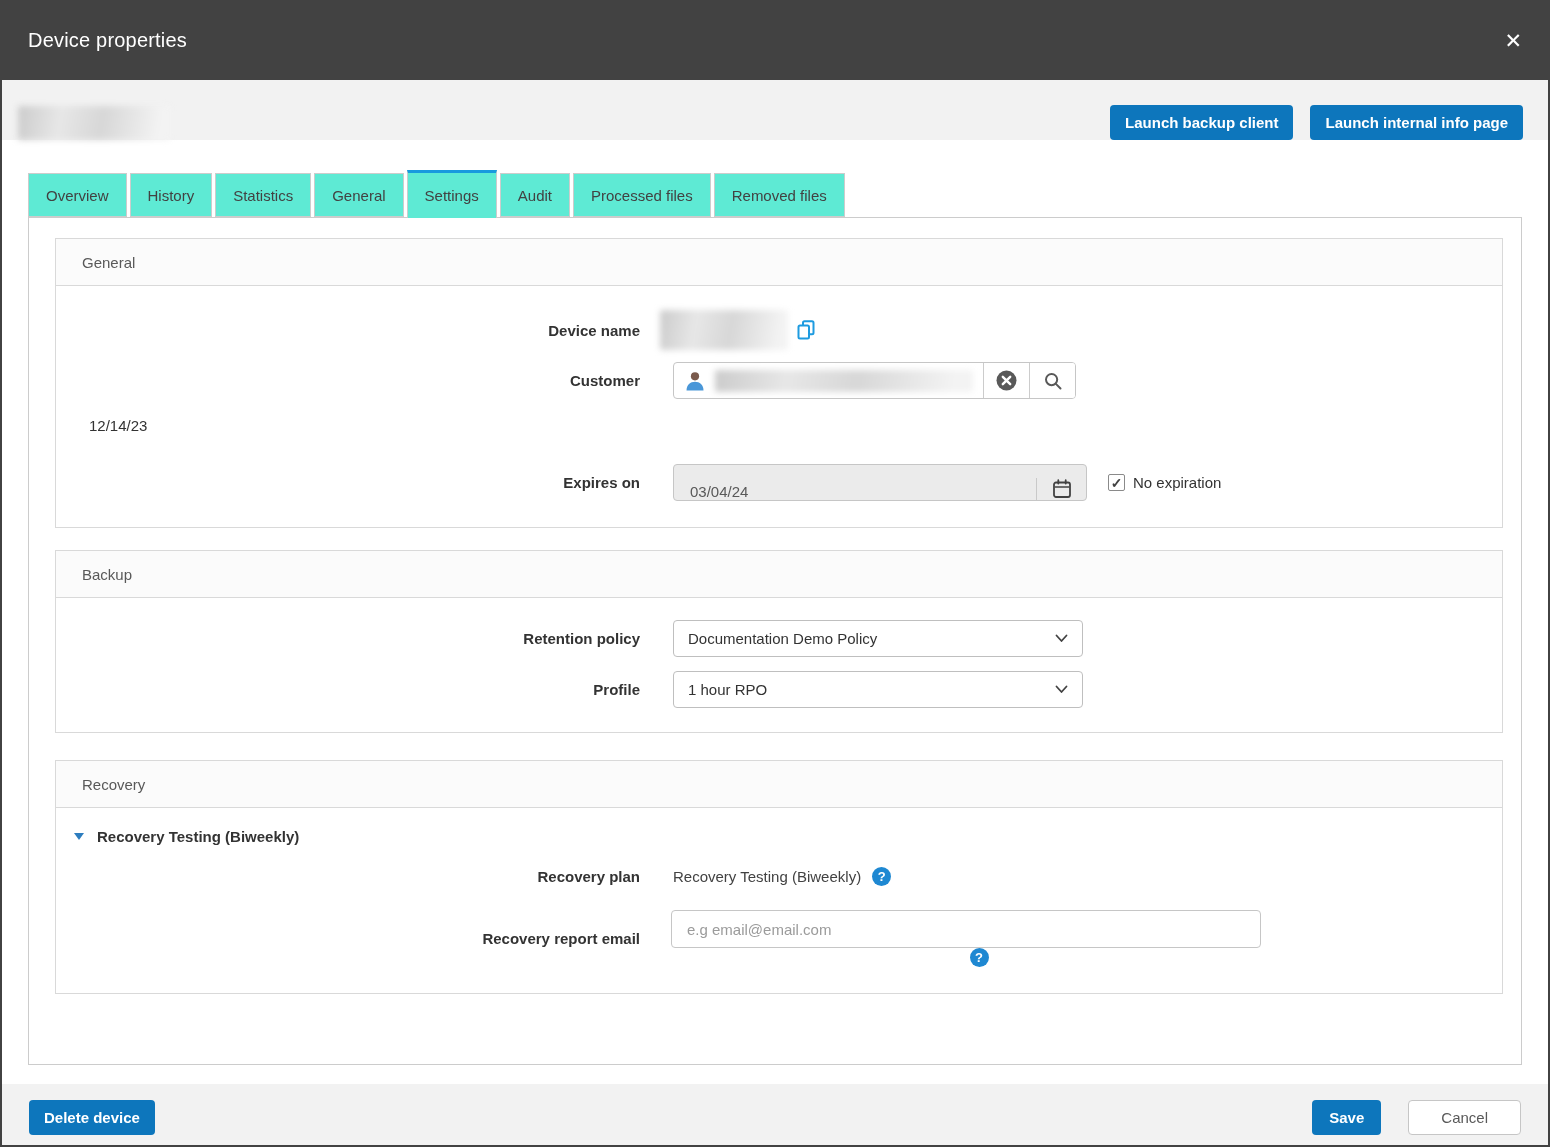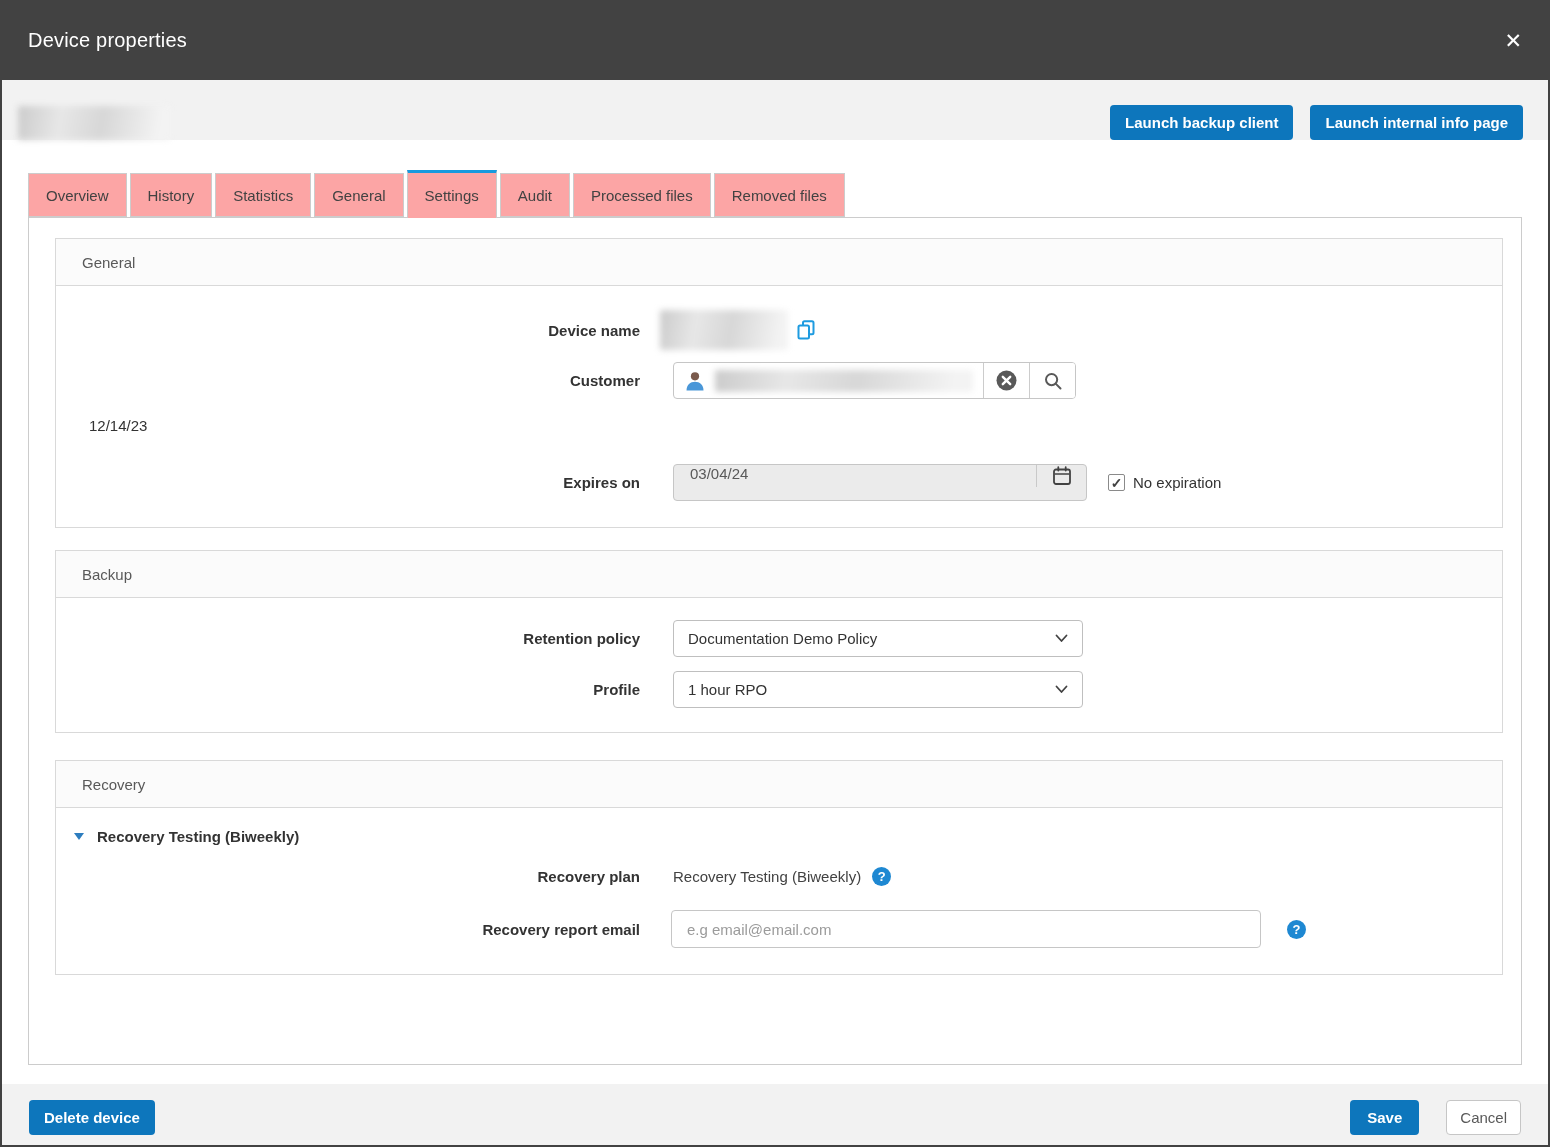--- a/index.html
+++ b/index.html
@@ -17,25 +17,25 @@
   .titlebar .title { font-size:20px; font-weight:400; letter-spacing:.2px; }
   .close-x { margin-left:auto; font-size:21px; line-height:1; cursor:pointer; color:#fff; }
 
   
   .subbar { flex:none; height:60px; background:#f2f2f2; display:flex; align-items:flex-end; padding:0 25px; }
   .blurred { background:linear-gradient(100deg,#cbcbcb 0%,#e7e7e7 28%,#d7d7d7 55%,#f3f3f3 92%); filter:blur(3px); border-radius:2px; }
   .blur-name { width:152px; height:34px; margin-left:-9px; }
   .subbar .actions { margin-left:auto; display:flex; gap:17px; }
   .btn { font-family:inherit; font-size:15px; height:35px; border-radius:4px; cursor:pointer; }
   .btn-primary { background:#0d76bc; color:#fff; border:none; font-weight:600; padding:0 15px; }
-  .btn-secondary { background:#fff; color:#595959; border:1px solid #c6c6c6; padding:0 13px; font-weight:400; }
+  .btn-secondary { background:#fff; color:#595959; border:1px solid #c6c6c6; padding:0 32px; font-weight:400; }
 
   
   .tabs-row { flex:none; margin:29px 26px 0 26px; display:flex; align-items:flex-end; height:48px; position:relative; z-index:2; }
-  .tab { height:44px; display:flex; align-items:center; padding:0 17px; border:1px solid #ccc; background:#fca5a5;
+  .tab { height:44px; display:flex; align-items:center; padding:0 17px; border:1px solid #ccc; background:#5eead4;
          margin-right:3px; font-size:15px; color:#424242; cursor:pointer; white-space:nowrap; }
   .tab.active { height:48px; border-top:3px solid #189ade; border-bottom:none; margin-bottom:-1px; font-weight:400; }
 
   
   .panel { flex:none; margin:0 26px; height:848px; border:1px solid #ccc; background:#fff; padding:20px 18px 0 26px; position:relative; z-index:1; }
 
   .section { border:1px solid #d9d9d9; background:#fff; }
   .section + .section { margin-top:0; }
   .section-header { height:47px; display:flex; align-items:center; padding:0 26px; border-bottom:1px solid #d9d9d9; background:#fbfbfb; font-size:15px; color:#595959; }
   .section-body { padding:24px 0 26px 0; }
@@ -51,21 +51,21 @@
   .blur-customer { flex:1; height:22px; }
   .seg { width:46px; flex:none; border-left:1px solid #ccc; display:flex; align-items:center; justify-content:center; background:#fff; cursor:pointer; }
 
   .blur-device { width:128px; height:40px; }
   .blur-key { width:118px; height:37px; }
   .copy-btn { margin-left:9px; cursor:pointer; display:flex; align-items:center; }
 
   .static-value { font-size:15px; color:#333; }
 
   
-  .expires-group { width:414px; height:37px; background:#ebebeb; border:1px solid #c6c6c6; border-radius:4px; display:flex; align-items:flex-start; overflow:hidden;gap:48px; }
+  .expires-group { width:414px; height:37px; background:#ebebeb; border:1px solid #c6c6c6; border-radius:4px; display:flex; align-items:flex-end; overflow:hidden;gap:48px; }
   .expires-group input { flex:1; background:transparent; border:none; outline:none; padding:0 16px; font-size:15px; color:#595959; font-family:inherit; }
   .cal-seg { width:50px; flex:none; border-left:1px solid #c9c9c9; display:flex; align-items:center; justify-content:center; cursor:pointer; }
 
   .checkbox-wrap { display:flex; align-items:center; margin-left:21px; cursor:pointer; }
   .cb { width:17px; height:17px; border:1px solid #8a8a8a; border-radius:2px; background:#fff; display:flex; align-items:center; justify-content:center;
         font-size:14px; font-weight:700; color:#424242; line-height:1; }
   .cb-label { margin-left:8px; font-size:15px; color:#333; }
 
   
   .select { width:410px; height:37px; border:1px solid #bfbfbf; border-radius:4px; background:#fff; display:flex; align-items:center; padding:0 14px; font-size:15px; color:#333; cursor:pointer; }
@@ -242,21 +242,21 @@
         <div class="frow" style="margin-bottom:24px;">
           <div class="lbl">Recovery plan</div>
           <div class="ctl">
             <span class="static-value" style="color:#424242;">Recovery Testing (Biweekly)</span>
             <span class="help" style="margin-left:11px;">?</span>
           </div>
         </div>
 
         <div class="frow">
           <div class="lbl">Recovery report email</div>
-          <div class="ctl" style="margin-left:31px;">
+          <div class="ctl" style="margin-left:31px;flex-direction:column;">
             <input type="text" class="text-input" placeholder="e.g email@email.com" style="">
             <span class="help" style="margin-left:26px;">?</span>
           </div>
         </div>
 
       </div>
     </div>
 
   </div>
 

